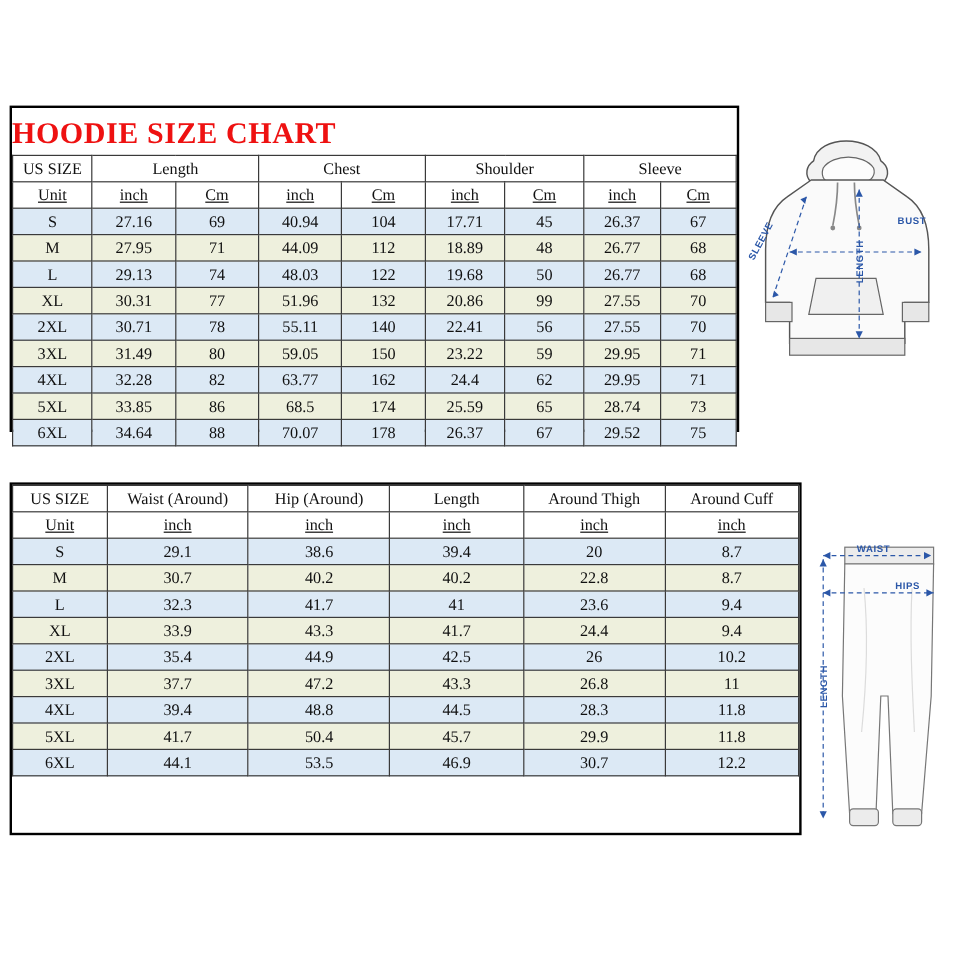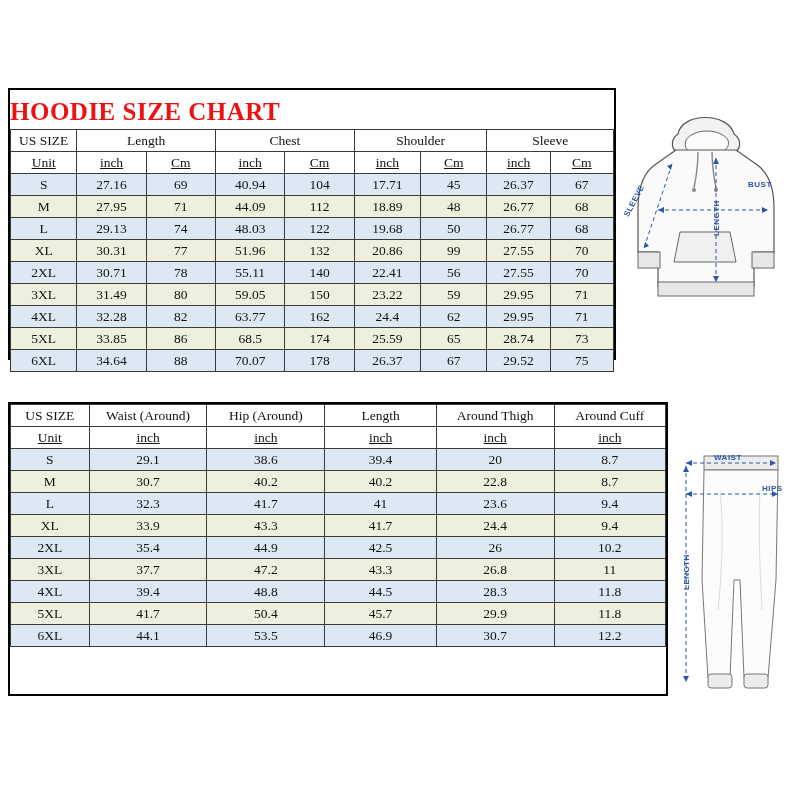--- a/index.html
+++ b/index.html
@@ -421,17 +421,17 @@
 
       <path d="M18 64 L110 64" stroke="#2b57a8" stroke-width="1" stroke-dasharray="4,3"></path>
       <path d="M18 64 l6 -3 v6 z" fill="#2b57a8"></path>
       <path d="M110 64 l-6 -3 v6 z" fill="#2b57a8"></path>
 
       <path d="M18 36 L18 252" stroke="#2b57a8" stroke-width="1" stroke-dasharray="4,3"></path>
       <path d="M18 36 l-3 6 h6 z" fill="#2b57a8"></path>
       <path d="M18 252 l-3 -6 h6 z" fill="#2b57a8"></path>
     </svg>
     <span class="fig-label" style="left:46px; top:23px;">WAIST</span>
-    <span class="fig-label" style="left:62px; top:54px;padding-left:32px;">HIPS</span>
+    <span class="fig-label" style="left:46px; top:54px;padding-left:32px;">HIPS</span>
     <span class="fig-label vert" style="left:14px; top:160px;">LENGTH</span>
   </div>
 
 </div>
 
 </body></html>

